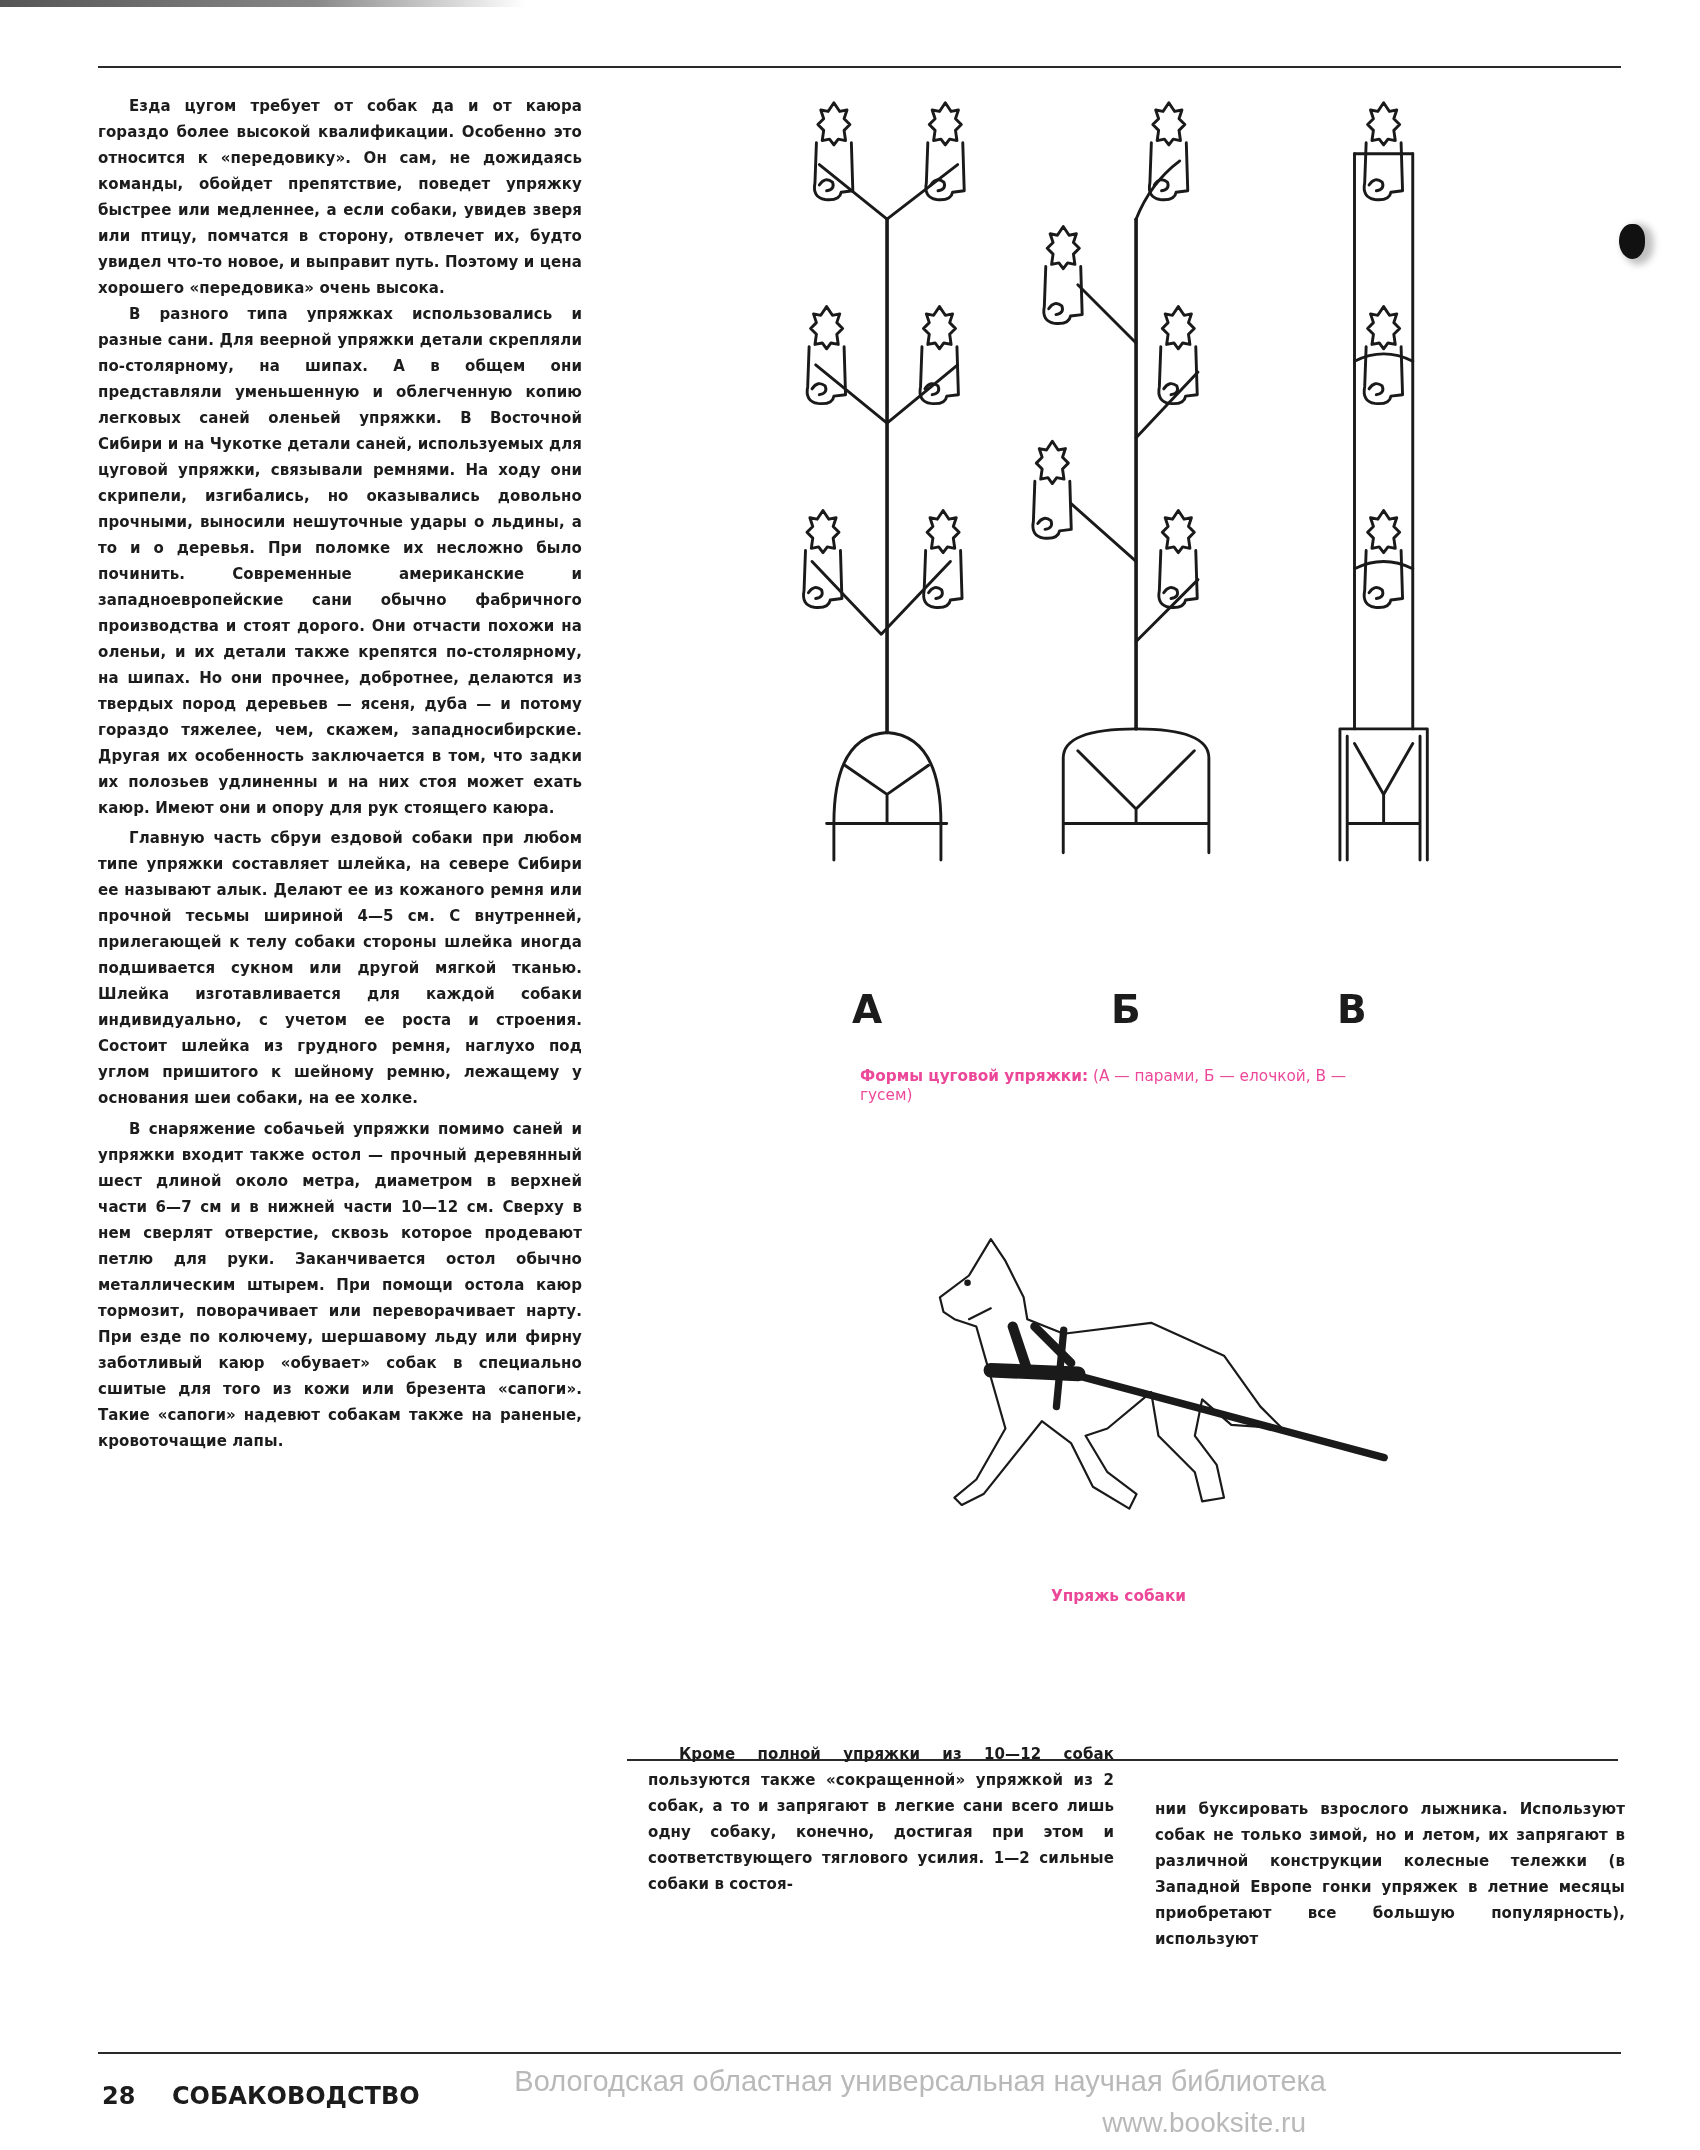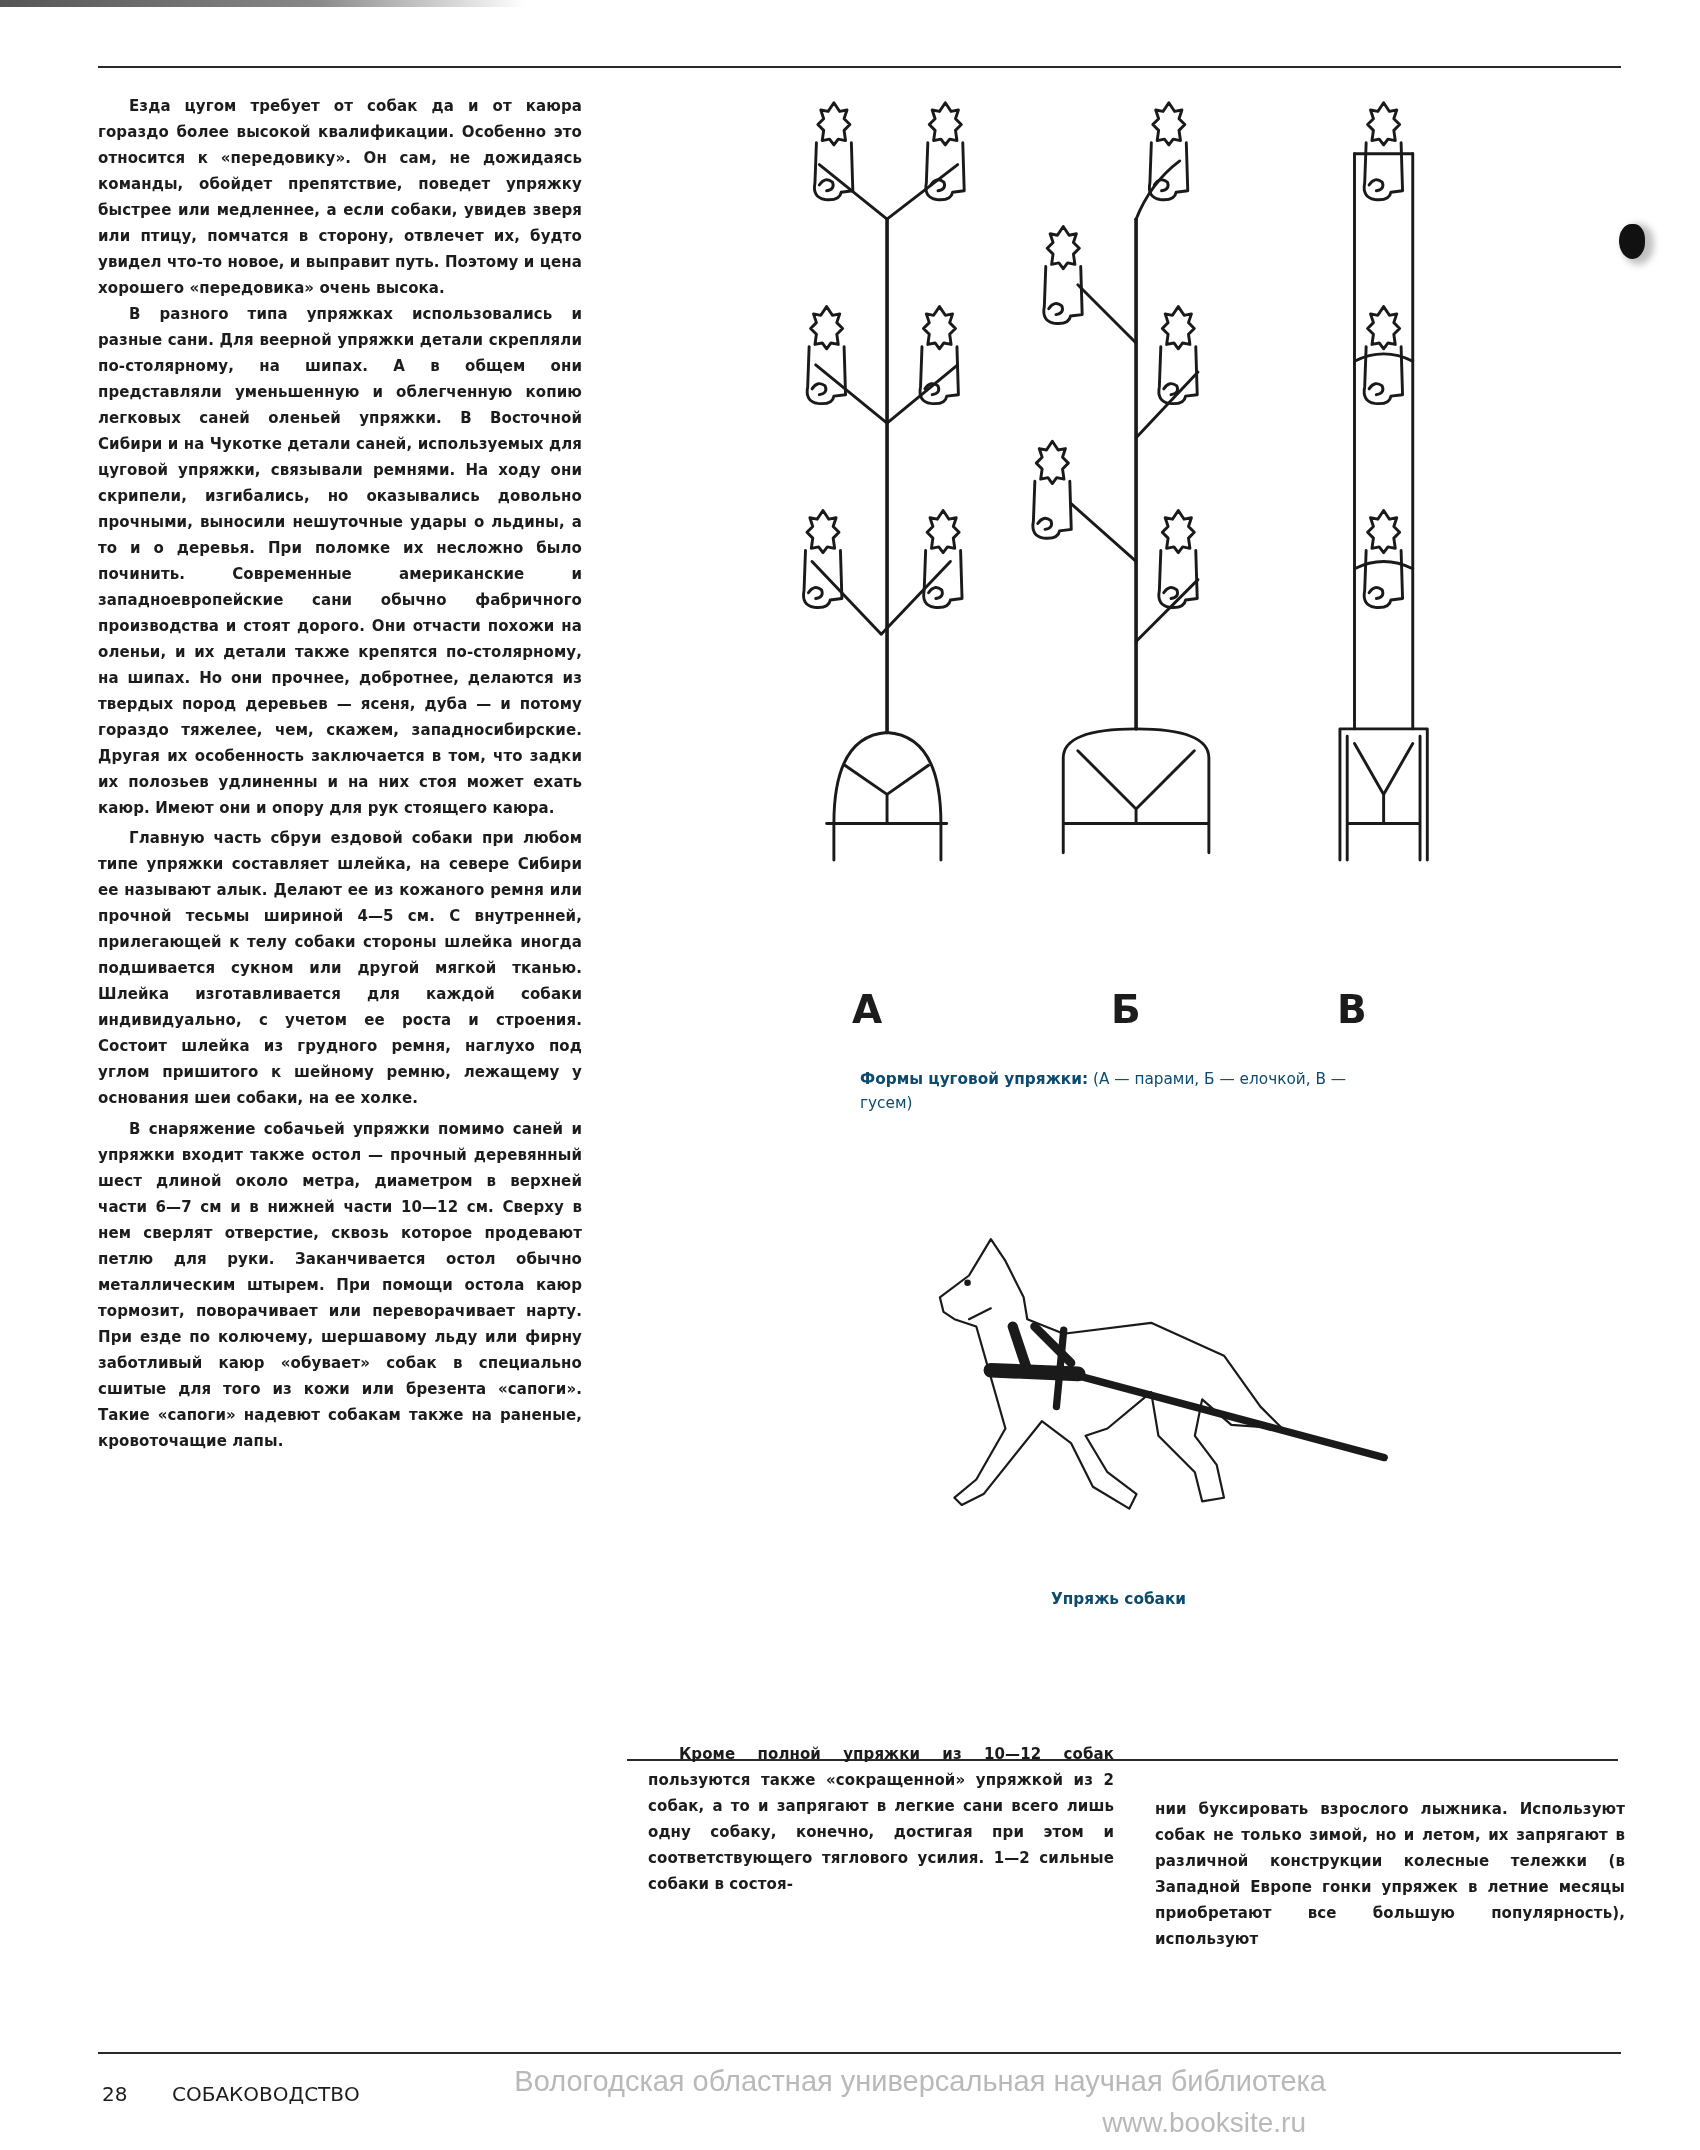--- a/index.html
+++ b/index.html
@@ -2,23 +2,23 @@
 <html style="font-size:11.7px"><head>
 <meta charset="utf-8">
 <style>
   html, body { margin:0; padding:0; background:#ffffff; }
   body { width:1700px; height:2151px; position:relative; overflow:hidden; font-family:"DejaVu Sans", sans-serif; color:#1c1c1c; }
   .rule { position:absolute; height:2.2px; background:#2a2a2a; }
   .col { position:absolute; font-size:15px; line-height:26px; text-align:justify; font-weight:bold; letter-spacing:0.1px; }
   .col p { margin:0; text-indent:31px; }
   .col p.noindent { text-indent:0; }
   .fig-label { position:absolute; font-size:39px; font-weight:bold; font-family:"DejaVu Sans", sans-serif; }
-  .caption { position:absolute; font-size:15.3px; font-weight:bold; line-height:24px; color:#0c4a6e; }
+  .caption { position:absolute; font-size:15.3px; font-weight:bold; line-height:19px; color:#ec4899; }
   .caption .lead { font-weight:bold; }
-  .footer-num, .footer-mag { position:absolute; top:2082px; font-size:20px; font-weight:normal;text-align:center; }
+  .footer-num, .footer-mag { position:absolute; top:2082px; font-size:24px; font-weight:bold;text-align:center; }
   .watermark { position:absolute; color:#b9b9b9; font-family:"Liberation Sans", sans-serif; font-size:29px; text-align:right; }
   .blot { position:absolute; left:1619px; top:224px; width:26px; height:35px; background:#111; border-radius:50% 45% 50% 55%; box-shadow:5.8px 2.9px 7.3px 2.9px rgba(0,0,0,0.25); }
   .topshade { position:absolute; left:0; top:0; width:525px; height:7.3px; background:linear-gradient(90deg,#555 0%,#888 60%,rgba(255,255,255,0) 100%); }
   svg { position:absolute; }
 </style>
 </head>
 <body>
 
 <div class="topshade"></div>
 <div class="rule" style="left:98px; top:66px; width:1523px;"></div>

